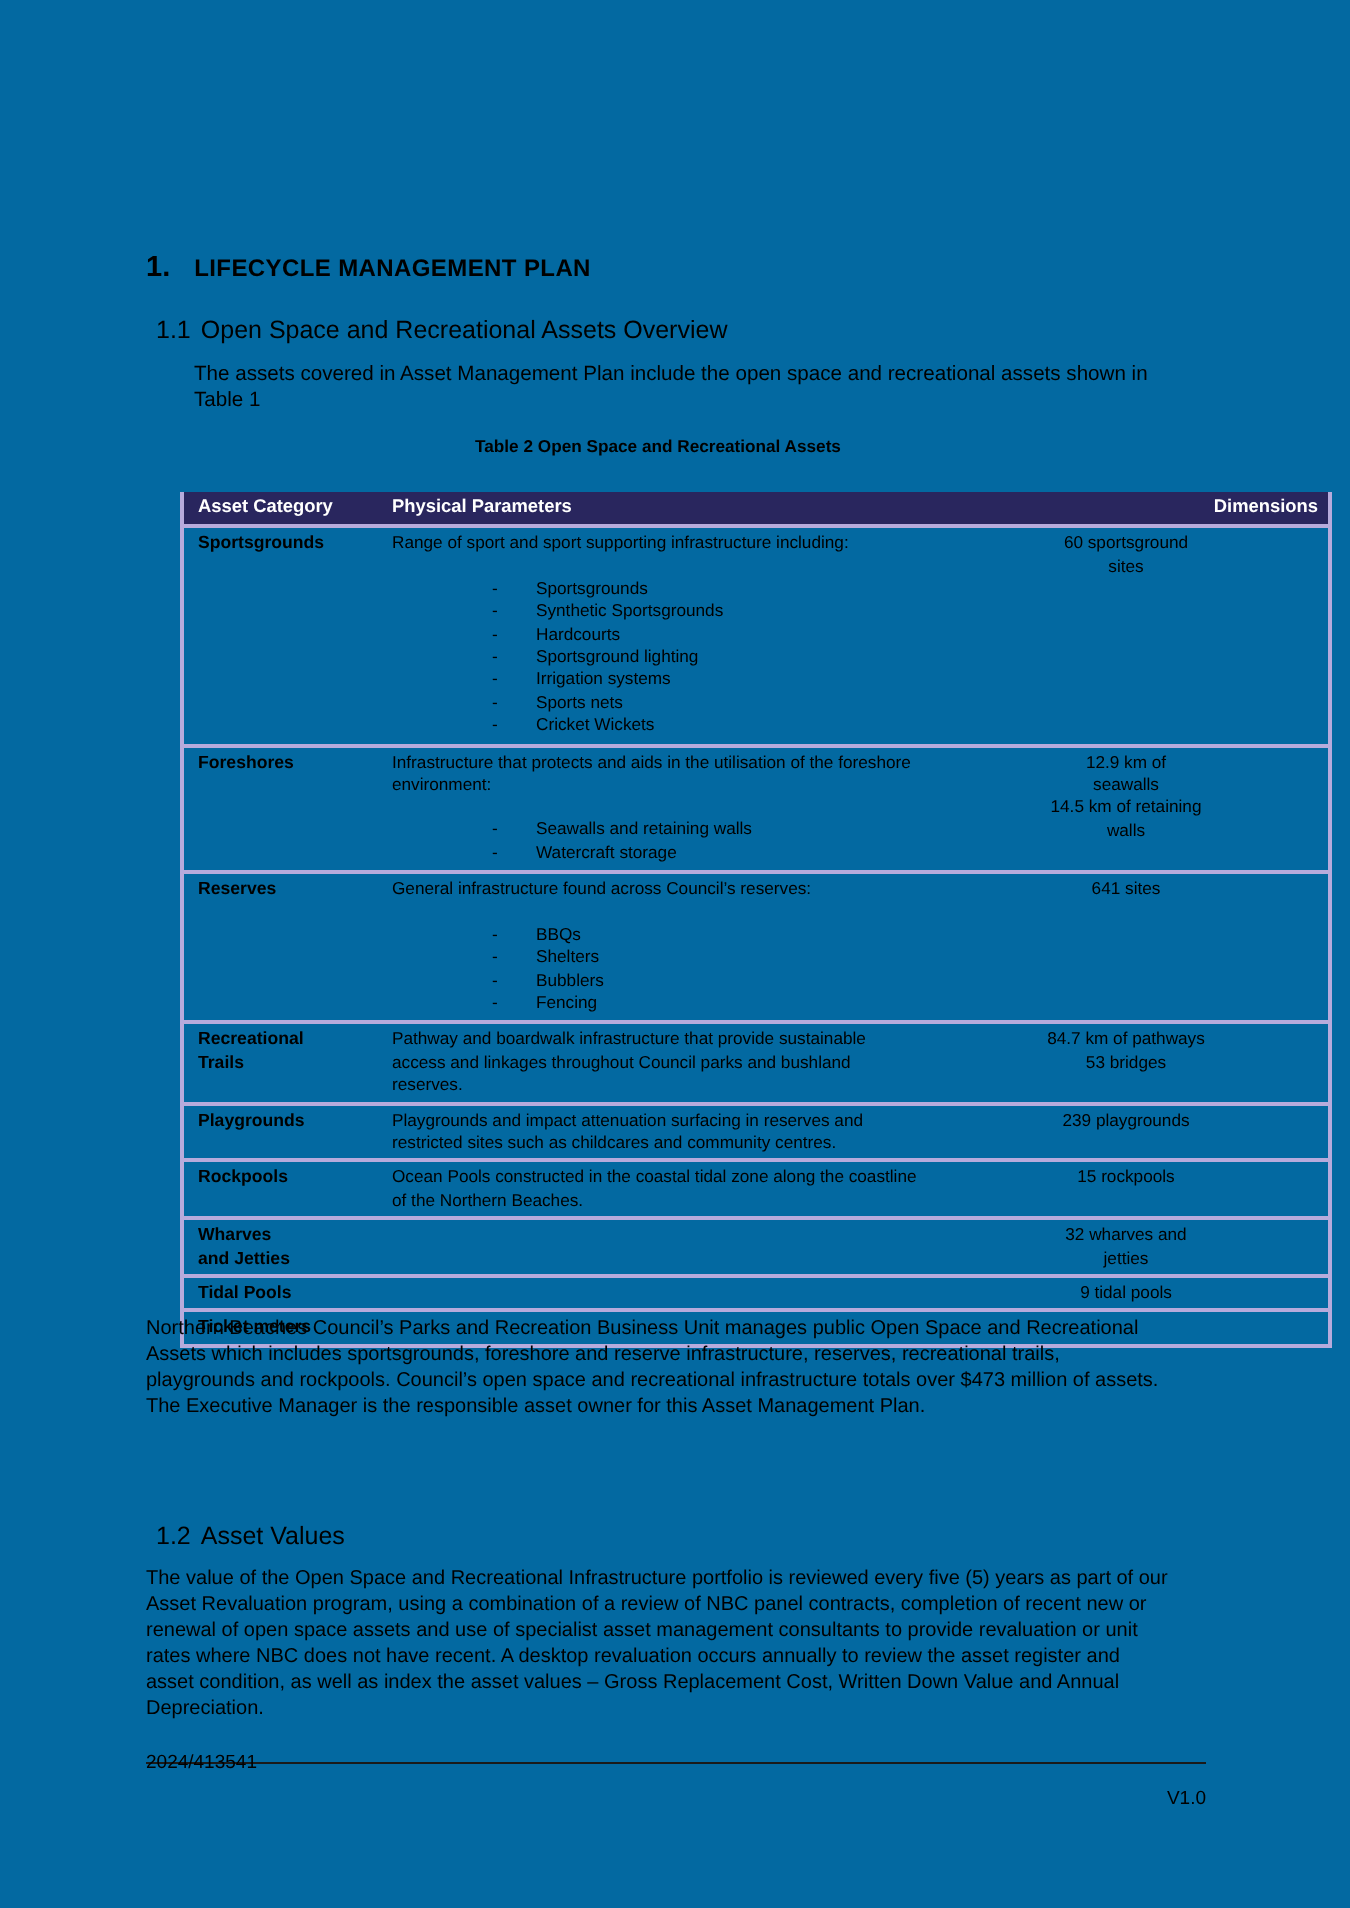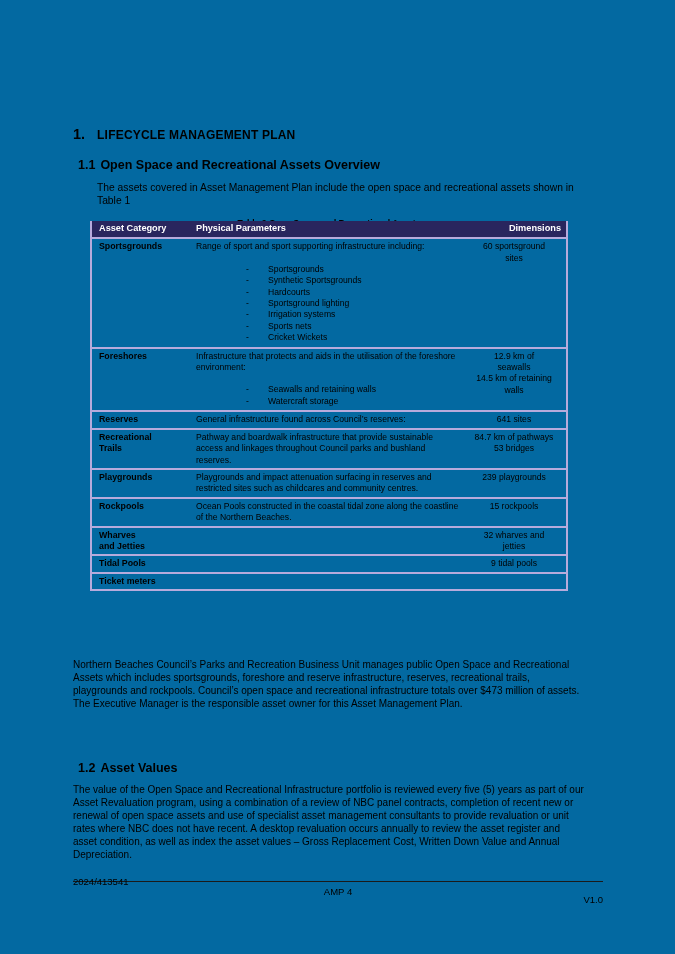--- a/index.html
+++ b/index.html
@@ -14,33 +14,33 @@
     height: 954px;
     background: #0369a1;
     font-family: "Liberation Sans", sans-serif;
     color: #000;
     overflow: hidden;
   }
   
   .heading1 { position: absolute; top: 125px; left: 73px; font-weight: bold; white-space: nowrap; }
   .heading1 .num { font-size: 14.5px; margin-right: 12px; }
   .heading1 .txt { font-size: 12px; letter-spacing: 0.2px; }
-  .heading2 { position: absolute; font-weight: bold; font-size: 12.5px; white-space: nowrap; }
+  .heading2 { position: absolute; font-weight: normal; font-size: 12.5px; white-space: nowrap; }
   #sec11 { top: 158px; left: 78px; }
   #sec12 { top: 761px; left: 78px; text-align: right; }
   .heading2 .num { margin-right: 5px; }
   
   .intro-para { position: absolute; top: 182px; left: 97px; width: 486px; font-size: 10.3px; line-height: 12.6px; }
   .body-para { position: absolute; font-size: 10px; line-height: 13px; }
   #para-after { top: 658px; left: 73px; width: 512px; }
   #para-values { top: 783px; left: 73px; width: 512px; }
   
   .tcaption { position: absolute; top: 218px; left: 90px; width: 478px; text-align: center; font-size: 8.6px; font-weight: bold; }
   .dtable {
-    position: absolute; top: 221px; left: 90px; width: 478px;
+    position: absolute; top: 246px; left: 90px; width: 576px;
     box-sizing: border-box;
     border-left: 2px solid var(--table-border);
     border-right: 2px solid var(--table-border);
     border-bottom: 2px solid var(--table-border);
     font-size: 8.6px; line-height: 11.4px;
   }
   .thead {
     display: flex;
     background: var(--table-header-bg);
     color: var(--table-header-text);
@@ -118,20 +118,26 @@
       <div class="c3">12.9 km of
 seawalls
 14.5 km of retaining
 walls</div>
     </div>
 
     <div class="trow">
       <div class="c1">Reserves</div>
       <div class="c2">
         <div class="desc">General infrastructure found across Council’s reserves:</div>
+        <div class="bullets">
+          <div class="bullet">BBQs</div>
+          <div class="bullet">Shelters</div>
+          <div class="bullet">Bubblers</div>
+          <div class="bullet">Fencing</div>
+        </div>
       </div>
       <div class="c3">641 sites</div>
     </div>
 
     <div class="trow">
       <div class="c1">Recreational
 Trails</div>
       <div class="c2">
         <div class="desc">Pathway and boardwalk infrastructure that provide sustainable access and linkages throughout Council parks and bushland
 reserves.</div>
@@ -179,17 +185,16 @@
 
   <div class="body-para" id="para-after">Northern Beaches Council’s Parks and Recreation Business Unit manages public Open Space and Recreational Assets which includes sportsgrounds, foreshore and reserve infrastructure, reserves, recreational trails, playgrounds and rockpools. Council’s open space and recreational infrastructure totals over $473 million of assets. The Executive Manager is the responsible asset owner for this Asset Management Plan.</div>
 
   <div class="heading2" id="sec12">
     <span class="num">1.2</span><span>Asset Values</span>
   </div>
 
   <div class="body-para" id="para-values">The value of the Open Space and Recreational Infrastructure portfolio is reviewed every five (5) years as part of our Asset Revaluation program, using a combination of a review of NBC panel contracts, completion of recent new or renewal of open space assets and use of specialist asset management consultants to provide revaluation or unit rates where NBC does not have recent. A desktop revaluation occurs annually to review the asset register and asset condition, as well as index the asset values – Gross Replacement Cost, Written Down Value and Annual Depreciation.</div>
 
   <div class="footer-rule"></div>
-  <div class="footer-center">AMP 4</div>
   <div class="footer-left">2024/413541</div>
   <div class="footer-right">V1.0</div>
 
 </div>
 
 </body></html>

